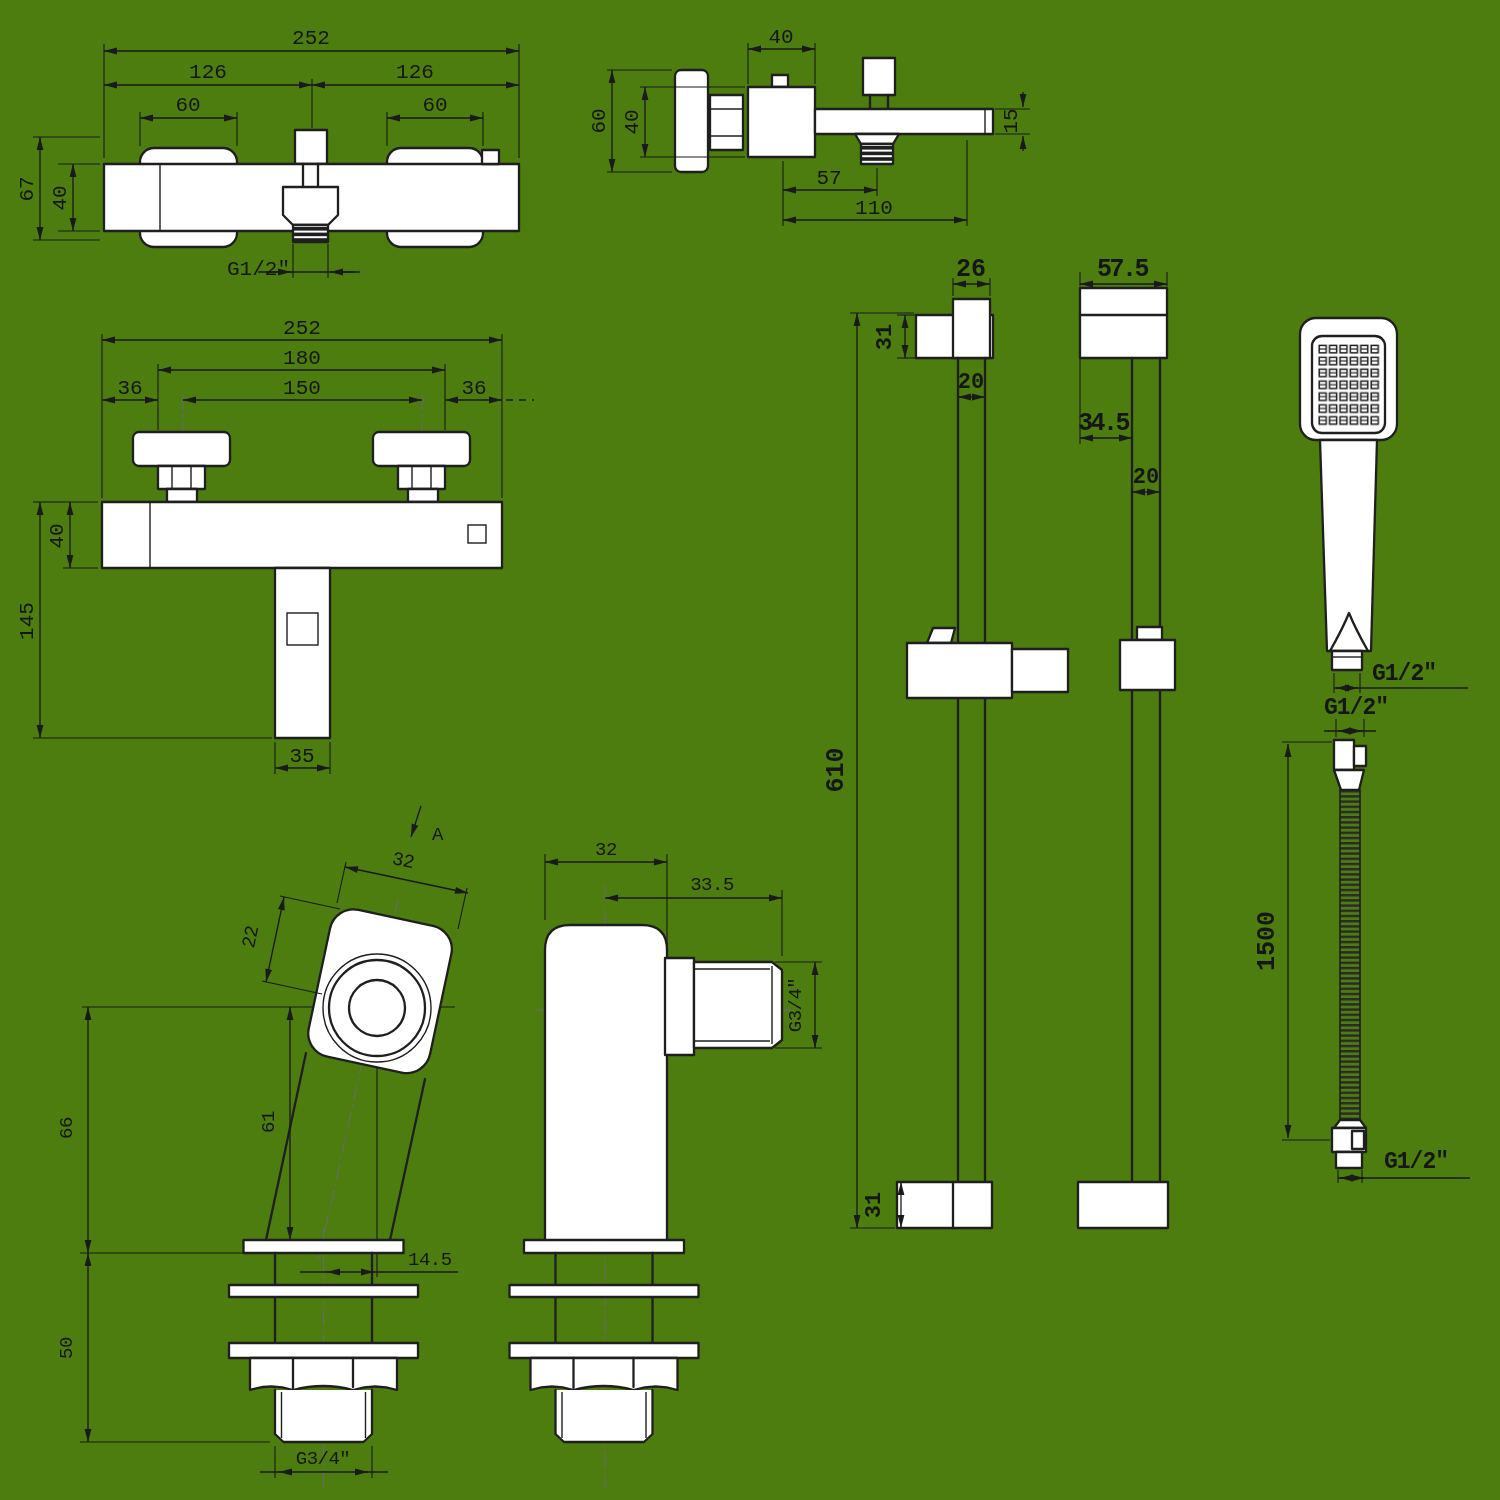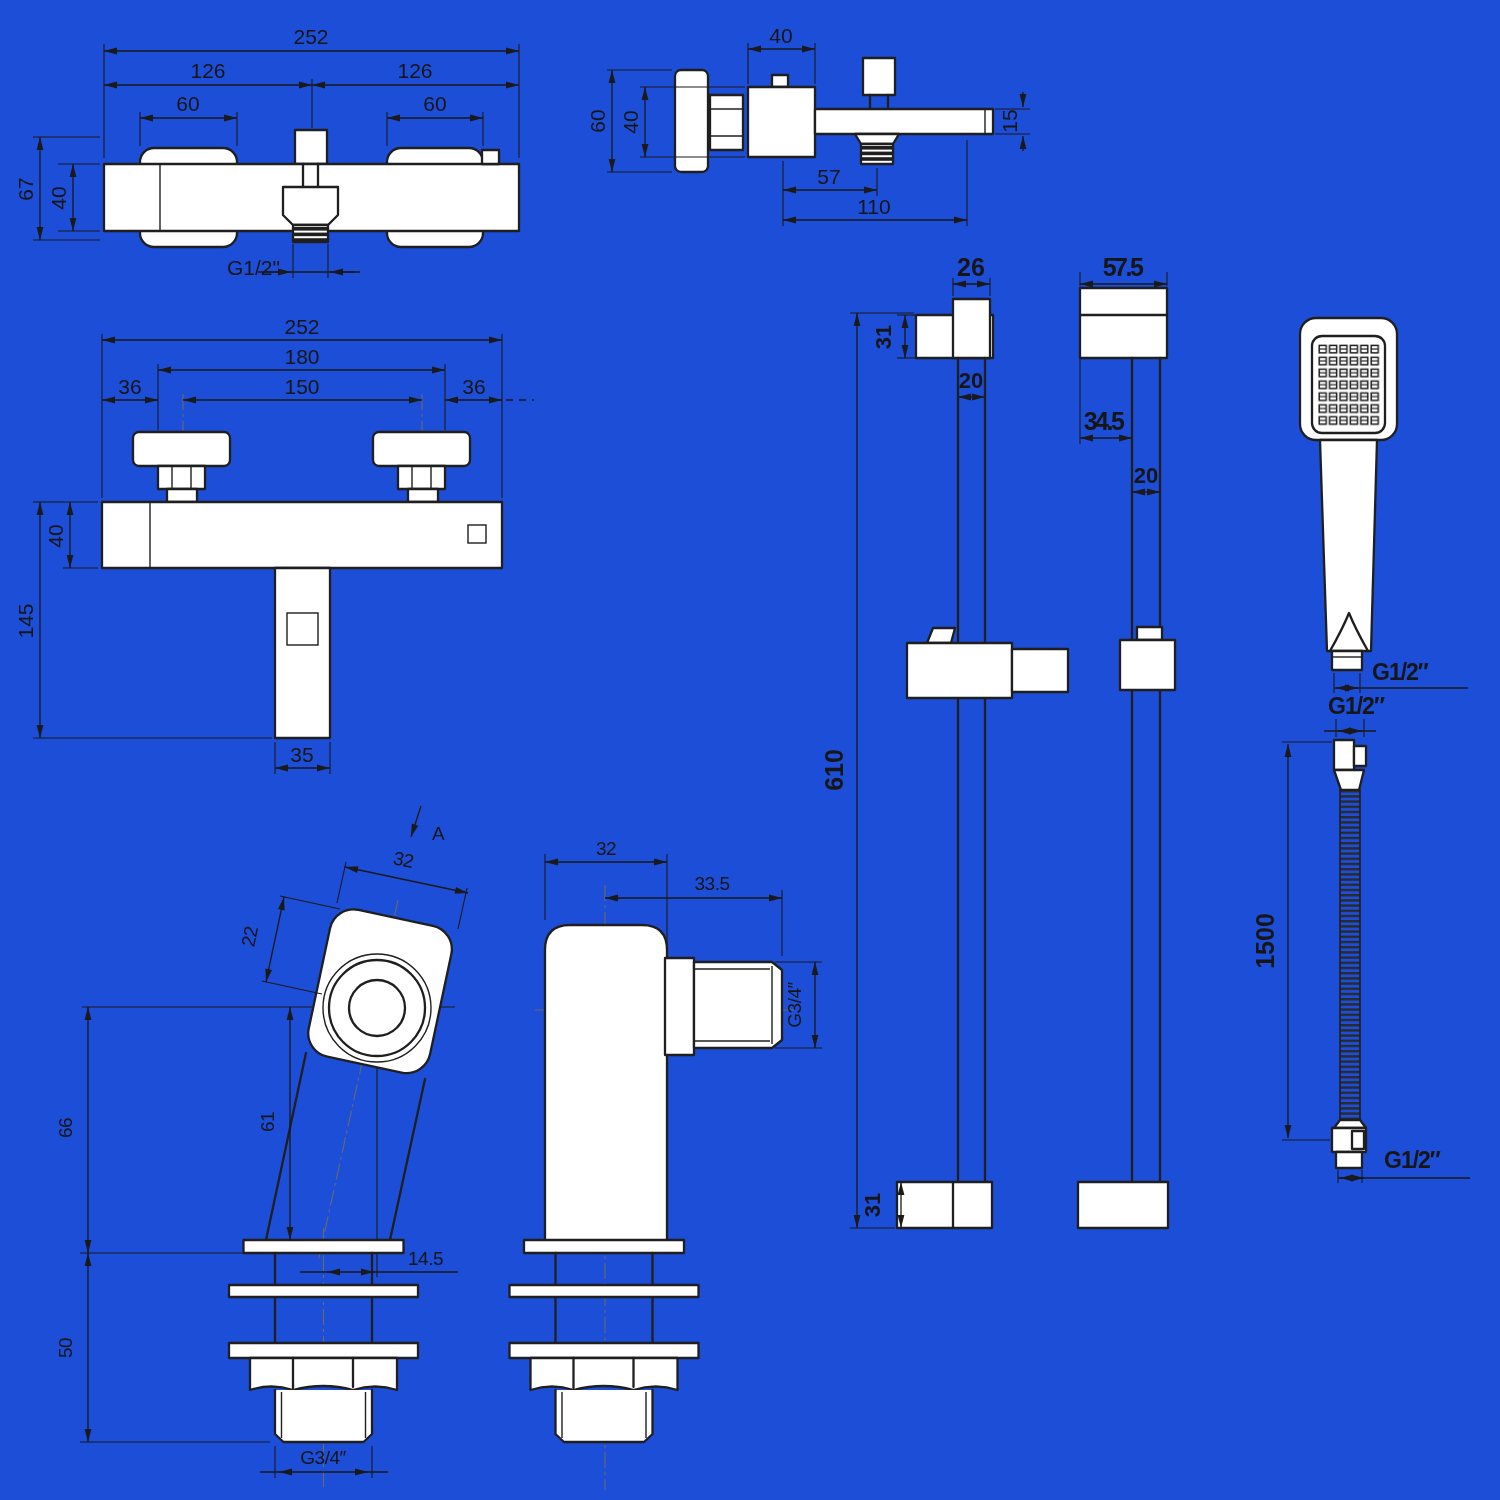--- a/index.html
+++ b/index.html
@@ -1,17 +1,17 @@
 <!DOCTYPE html>
 <html><head>
 <meta charset="utf-8">
 <style>
   html,body { margin:0; padding:0; background:#ffffff; }
-  .stage { position:relative; width:1500px; height:1500px; background:#1d4ed8;
-           font-family:Liberation Sans, sans-serif; }
+  .stage { position:relative; width:1500px; height:1500px; background:#4d7c0f;
+           font-family:Liberation Mono, monospace; }
   svg { display:block; }
   
   .ol  { stroke:#1f1f1f; stroke-width:2.3; fill:none; stroke-linejoin:round; stroke-linecap:round; }
   .ow  { stroke:#1f1f1f; stroke-width:2.3; fill:#ffffff; stroke-linejoin:round; stroke-linecap:round; }
   .tl  { stroke:#1f1f1f; stroke-width:1.4; fill:none; }
   
   .dl  { stroke:#1a1a1a; stroke-width:1.3; fill:none; }
   .xl  { stroke:#1a1a1a; stroke-width:1.1; fill:none; }
   .cl  { stroke:#6a6a6a; stroke-width:1.1; fill:none; stroke-dasharray:16 4 3 4; }
   .bb  { fill:#1f1f1f; stroke:none; }

